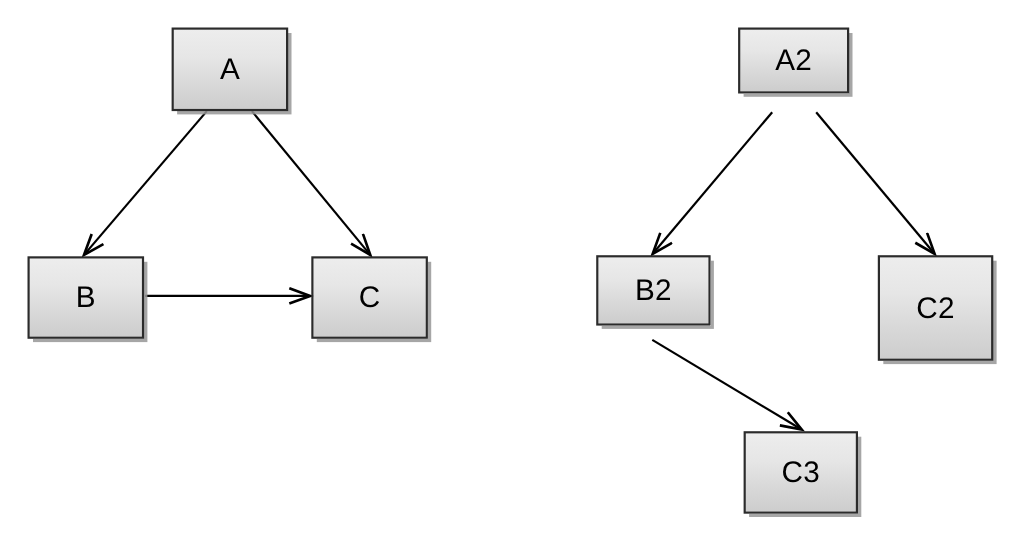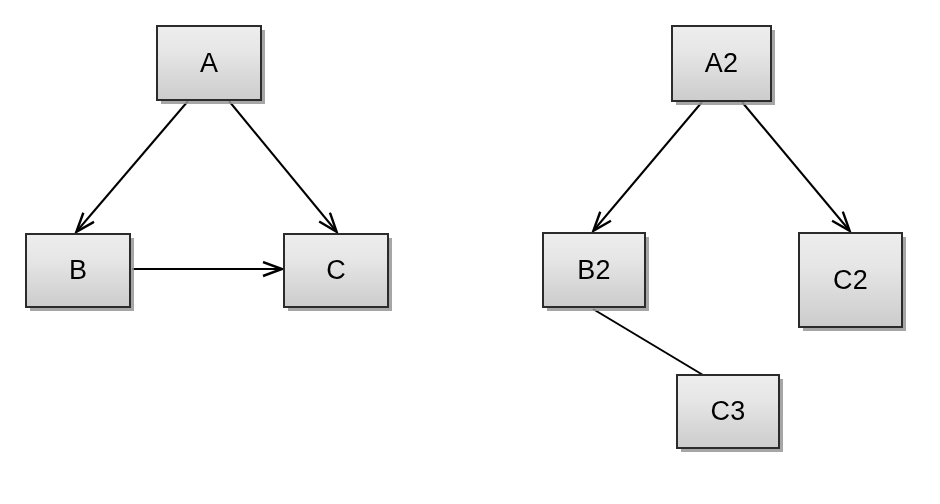--- a/index.html
+++ b/index.html
@@ -68,27 +68,27 @@
   <div id="nodes-layer">
       <div class="node" style="left: 156px; top: 25px; width: 106px; height: 76px;">
         <span class="node-label">A</span>
       </div>
       <div class="node" style="left: 25px; top: 233px; width: 106px; height: 75px;">
         <span class="node-label">B</span>
       </div>
       <div class="node" style="left: 283px; top: 233px; width: 106px; height: 75px;">
         <span class="node-label">C</span>
       </div>
-      <div class="node" style="left: 671px; top: 25px; width: 101px; height: 77px;">
+      <div class="node" style="left: 671px; top: 25px; width: 101px; height: 60px;">
         <span class="node-label">A2</span>
       </div>
-      <div class="node" style="left: 542px; top: 232px; width: 104px; height: 76px;">
+      <div class="node" style="left: 542px; top: 232px; width: 104px; height: 64px;">
         <span class="node-label">B2</span>
       </div>
       <div class="node" style="left: 798px; top: 232px; width: 105px; height: 96px;">
         <span class="node-label">C2</span>
       </div>
-      <div class="node" style="left: 676px; top: 374px; width: 104px; height: 75px;">
+      <div class="node" style="left: 676px; top: 392px; width: 104px; height: 75px;">
         <span class="node-label">C3</span>
       </div>
     </div>
 
 </div>
 
 </body></html>

